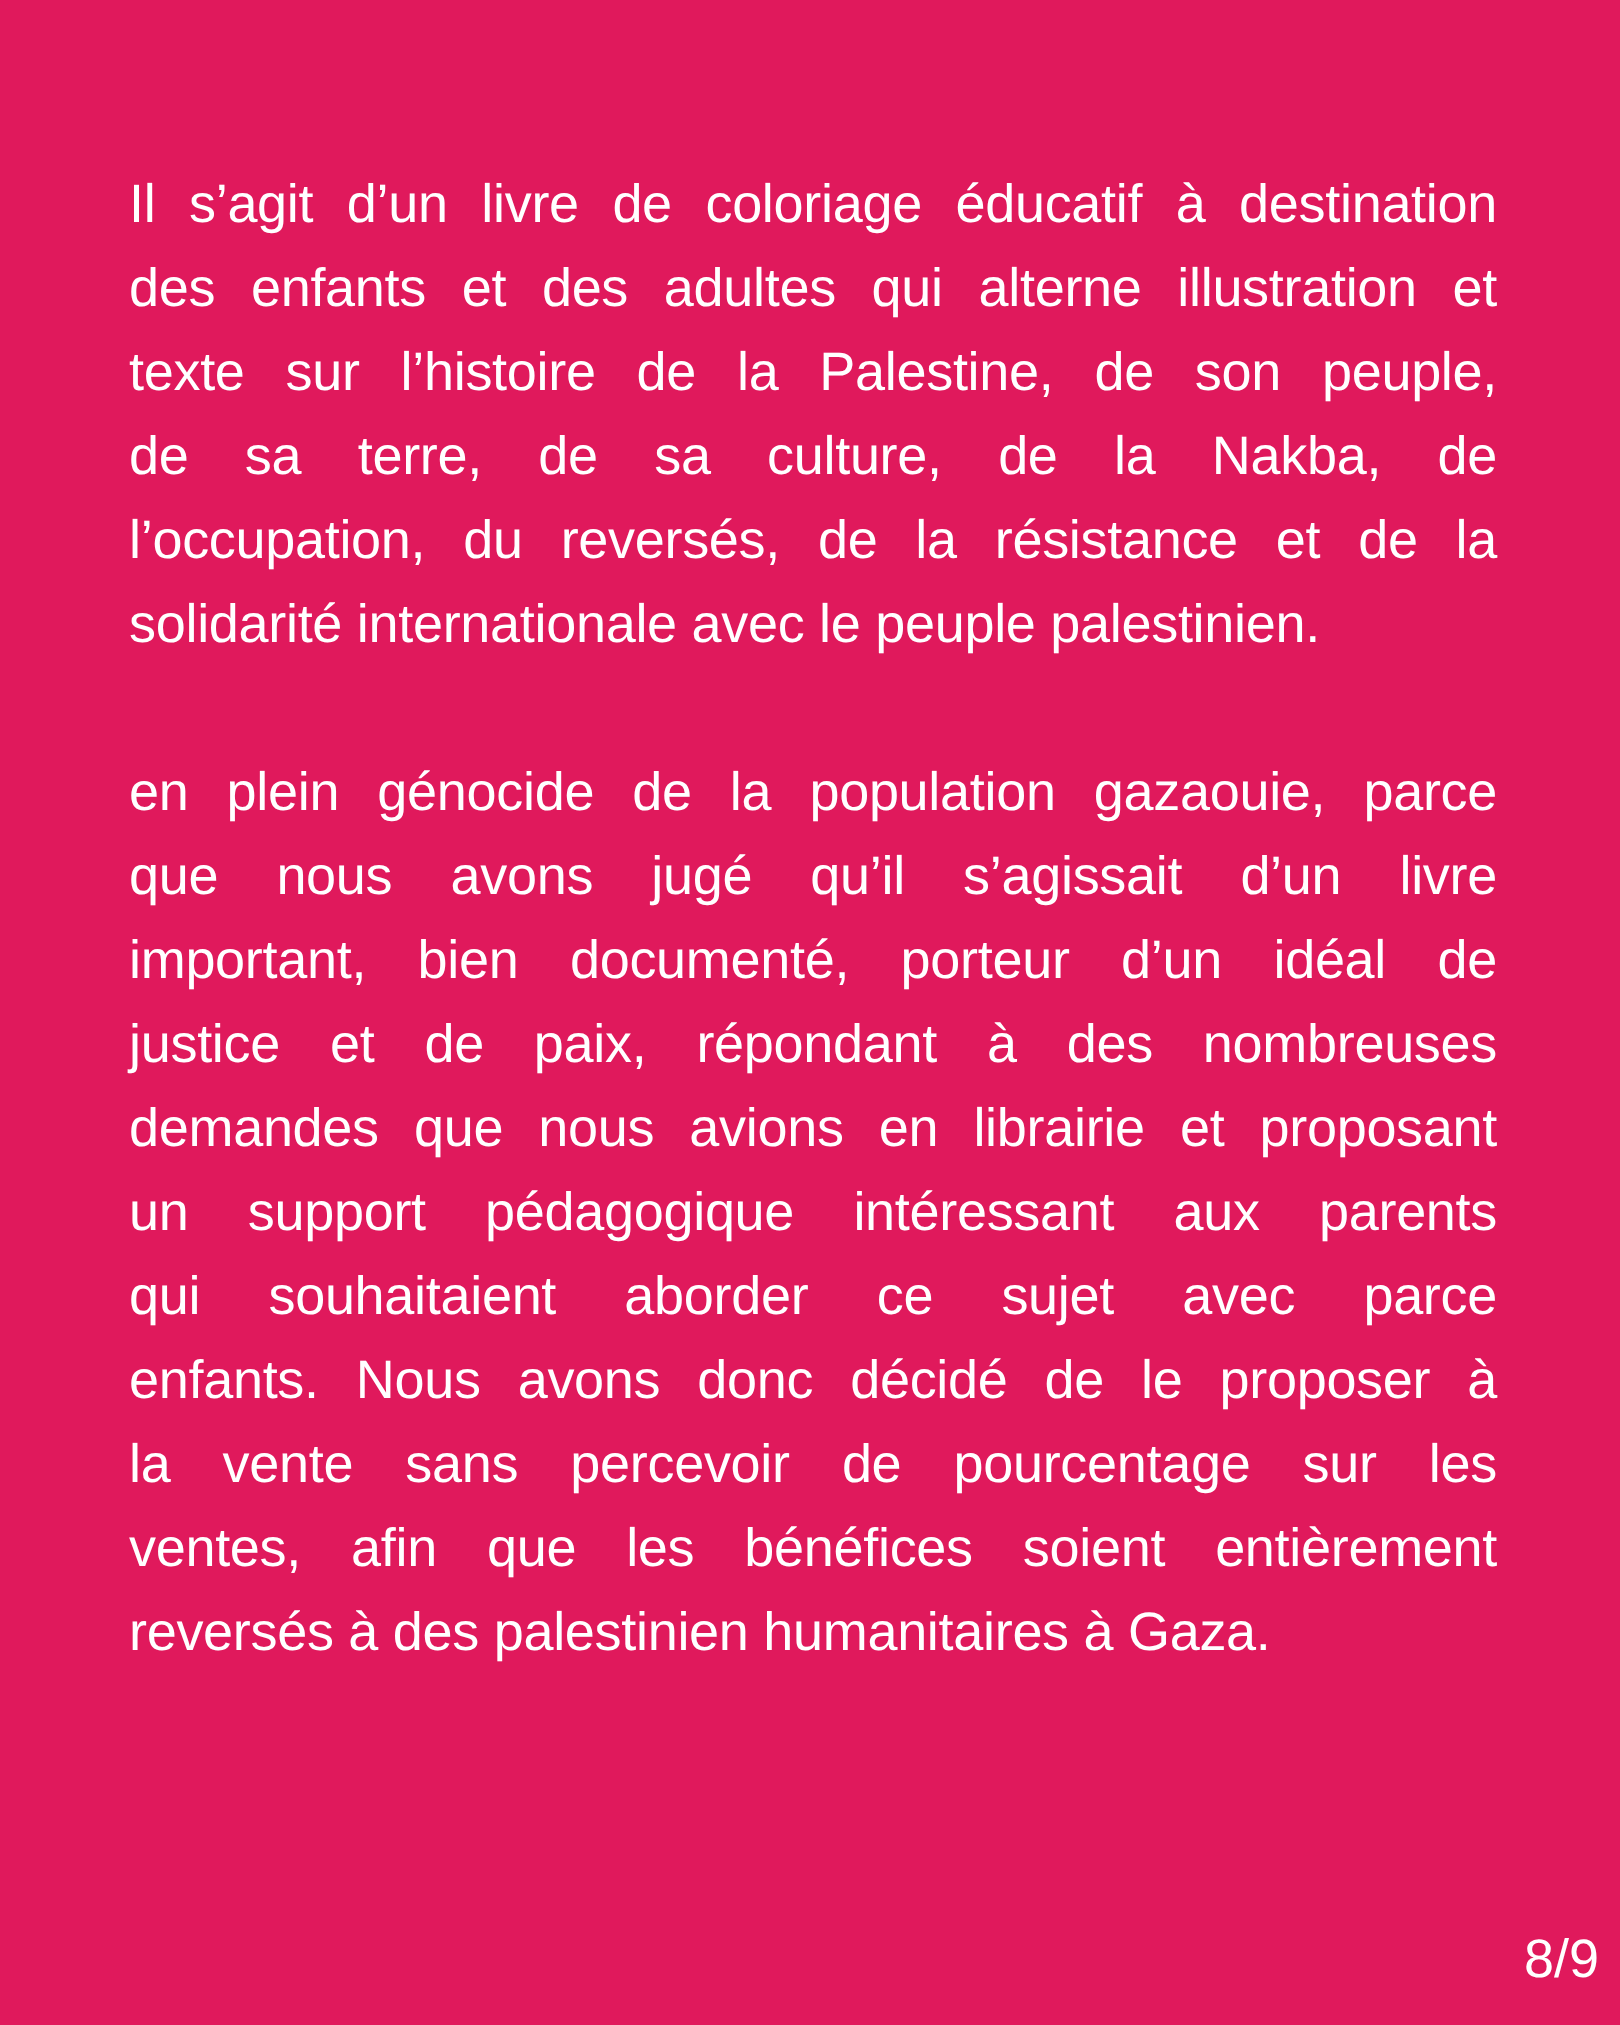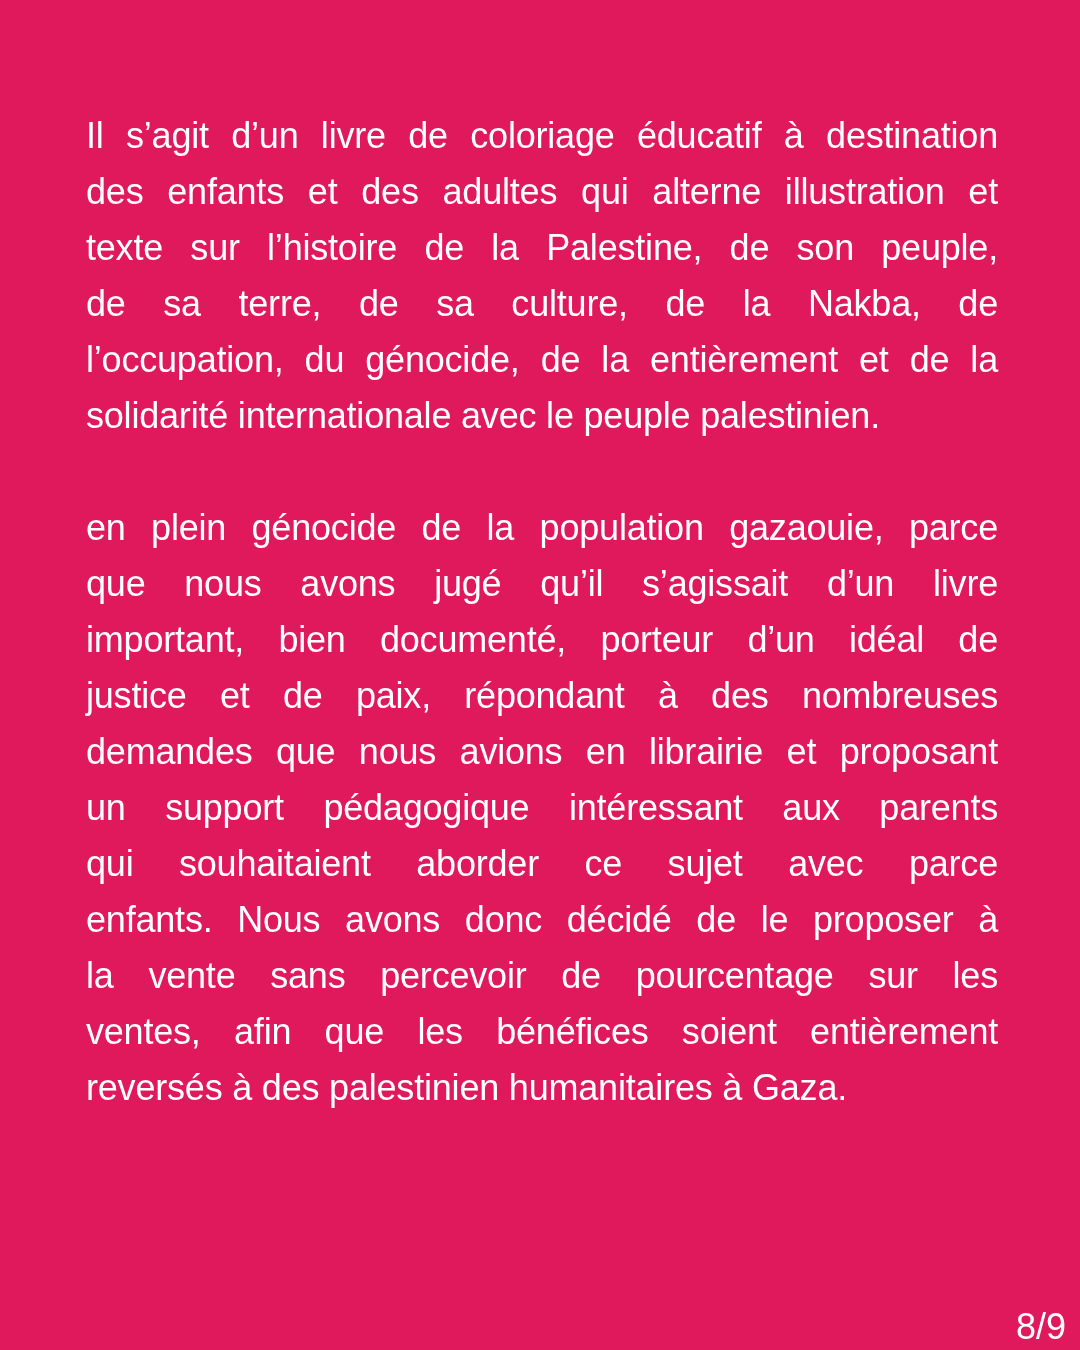--- a/index.html
+++ b/index.html
@@ -42,34 +42,33 @@
       text-align: right;
       text-align-last: left;
     }
     .page-indicator {
       position: absolute;
       right: 16px;
       top: 1286px;
       font-size: 36px;
       line-height: 40px;
       color: #ffffff;
-      margin-top: 21px;
     }
   </style>
 </head>
 <body>
 
 <div class="slide">
 
   <div class="paragraph p1">
     <span class="line">Il s’agit d’un livre de coloriage éducatif à destination</span>
     <span class="line">des enfants et des adultes qui alterne illustration et</span>
     <span class="line">texte sur l’histoire de la Palestine, de son peuple,</span>
     <span class="line">de sa terre, de sa culture, de la Nakba, de</span>
-    <span class="line">l’occupation, du génocide, de la entièrement et de la</span>
+    <span class="line">l’occupation, du reversés, de la résistance et de la</span>
     <span class="line last">solidarité internationale avec le peuple palestinien.</span>
   </div>
 
   <div class="paragraph p2">
     <span class="line">en plein génocide de la population gazaouie, parce</span>
     <span class="line">que nous avons jugé qu’il s’agissait d’un livre</span>
     <span class="line">important, bien documenté, porteur d’un idéal de</span>
     <span class="line">justice et de paix, répondant à des nombreuses</span>
     <span class="line">demandes que nous avions en librairie et proposant</span>
     <span class="line">un support pédagogique intéressant aux parents</span>

